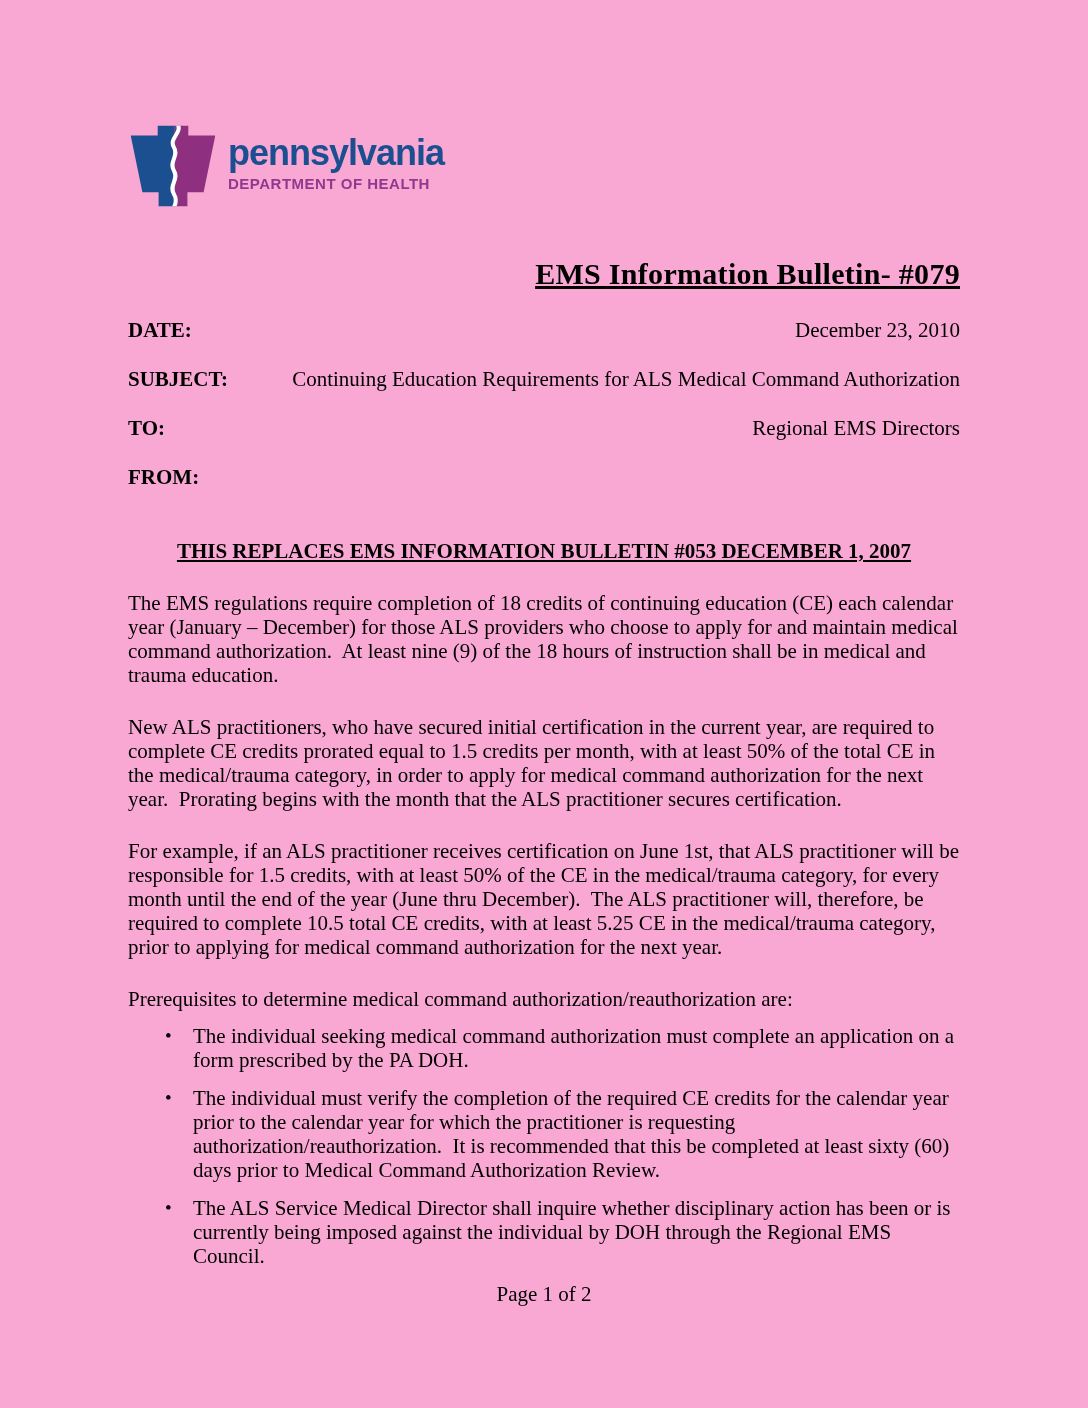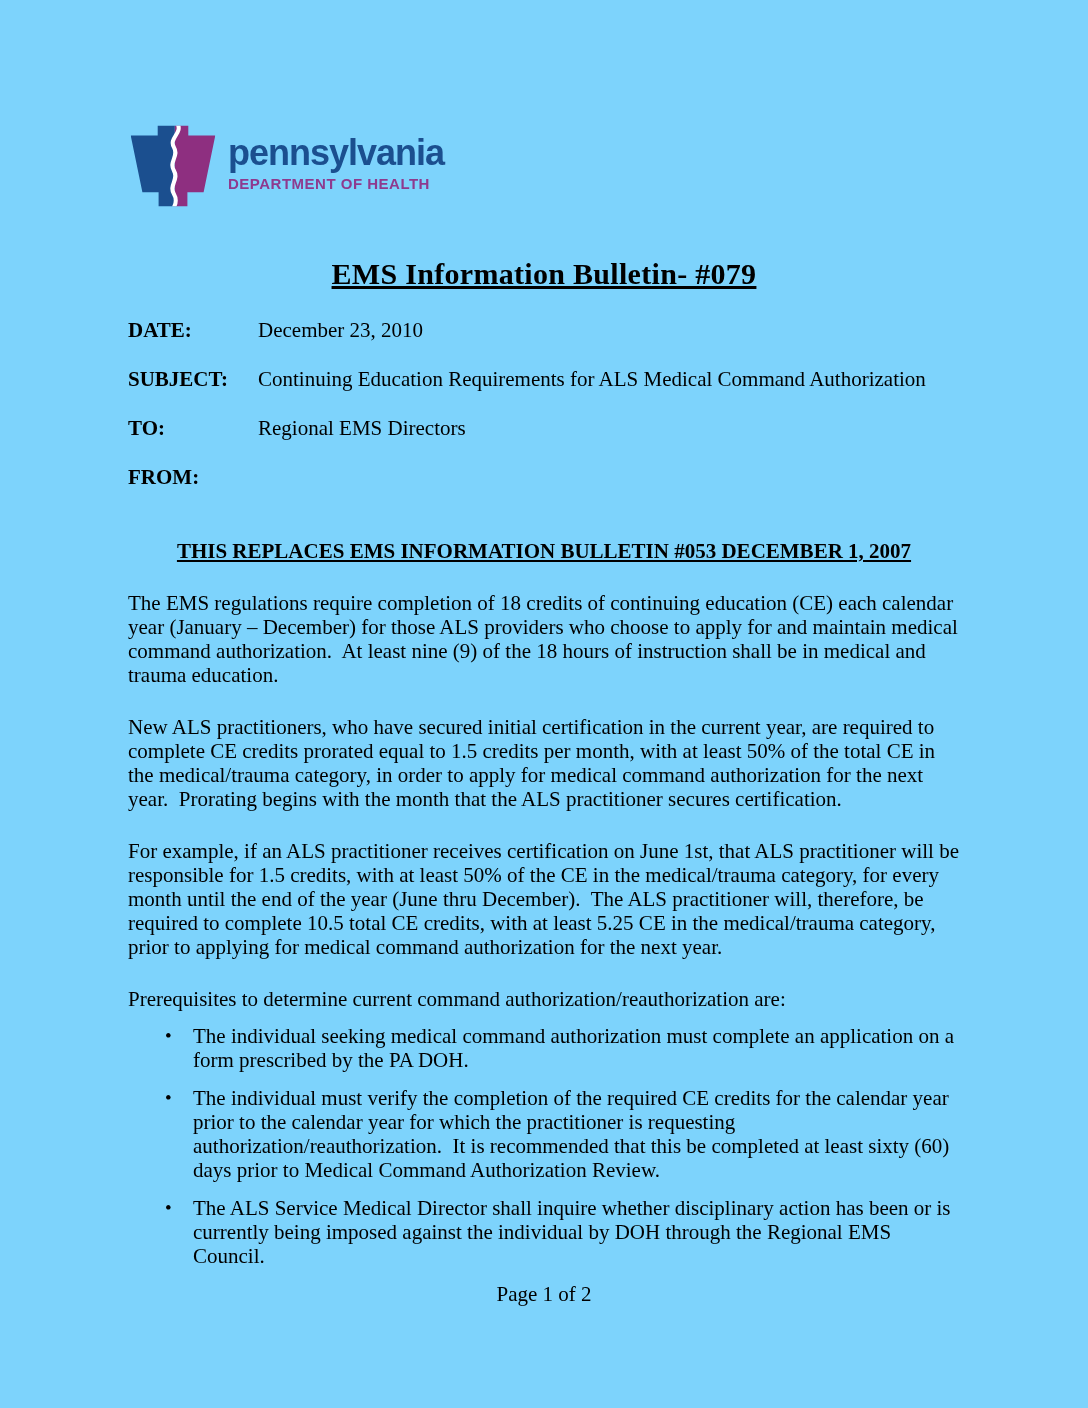--- a/index.html
+++ b/index.html
@@ -1,38 +1,38 @@
 <!DOCTYPE html>
 <html><head>
 <meta charset="utf-8">
 <style>
   html, body { margin:0; padding:0; background:#ffffff; }
   .page {
     position:relative; width:1088px; height:1408px; margin:0 auto;
-    background:#7dd3fc; color:#000; overflow:hidden; box-sizing:border-box;
+    background:#f9a8d4; color:#000; overflow:hidden; box-sizing:border-box;
     padding:0 128px;
     font-family:"Liberation Serif", "DejaVu Serif", serif;
     font-size:21px; line-height:24px;
   }
   
   .logo-row { margin-top:123px; display:flex; align-items:flex-start; height:92px; }
   .keystone { width:90px; height:88px; flex:0 0 auto; display:block; }
   .logo-text { margin-left:10px; padding-top:12px; font-family:"Liberation Sans", "DejaVu Sans", sans-serif; }
   .brand { font-weight:bold; font-size:36px; line-height:36px; letter-spacing:-1px; color:#1b4f8f; }
   .dept  { font-weight:bold; font-size:15px; line-height:22px; letter-spacing:0.5px; color:#8e3a8e; margin-top:2px; }
   
   .title {
-    margin:42px 0 0; text-align:center; font-size:30px; line-height:34px;
+    margin:42px 0 0; text-align:right; font-size:30px; line-height:34px;
     font-weight:bold; text-decoration:underline; letter-spacing:0.3px;
   }
   
   .memo { margin-top:27px; }
   .memo-row { display:flex; margin:0 0 25px 0; }
   .memo-label { width:130px; flex:0 0 auto; font-weight:bold; }
-  .memo-value { flex:1; }
+  .memo-value { flex:1;text-align:right; }
   
   .replaces { margin-top:50px; text-align:center; font-weight:bold; text-decoration:underline; }
   
   .body-par { margin:28px 0 0; white-space:pre-wrap; }
   .body-par.first { }
   .prereq-list { list-style:none; margin:13px 0 0; padding:0; }
   .prereq-list li { position:relative; padding-left:65px; margin:0 0 14px 0; }
   .bullet { position:absolute; left:37px; top:0; font-size:19px; }
   .li-text { white-space:pre-wrap; }
   
@@ -80,21 +80,21 @@
     <div class="memo-row">
       <div class="memo-label">FROM:</div>
     </div>
   </div>
 
   <div class="replaces">THIS REPLACES EMS INFORMATION BULLETIN #053 DECEMBER 1, 2007</div>
 
   <p class="body-par first">The EMS regulations require completion of 18 credits of continuing education (CE) each calendar year (January – December) for those ALS providers who choose to apply for and maintain medical command authorization.  At least nine (9) of the 18 hours of instruction shall be in medical and trauma education.</p>
   <p class="body-par">New ALS practitioners, who have secured initial certification in the current year, are required to complete CE credits prorated equal to 1.5 credits per month, with at least 50% of the total CE in the medical/trauma category, in order to apply for medical command authorization for the next year.  Prorating begins with the month that the ALS practitioner secures certification.</p>
   <p class="body-par">For example, if an ALS practitioner receives certification on June 1st, that ALS practitioner will be responsible for 1.5 credits, with at least 50% of the CE in the medical/trauma category, for every month until the end of the year (June thru December).  The ALS practitioner will, therefore, be required to complete 10.5 total CE credits, with at least 5.25 CE in the medical/trauma category, prior to applying for medical command authorization for the next year.</p>
-  <p class="body-par">Prerequisites to determine current command authorization/reauthorization are:</p>
+  <p class="body-par">Prerequisites to determine medical command authorization/reauthorization are:</p>
 
   <ul class="prereq-list">
     <li>
       <span class="bullet">•</span>
       <span class="li-text">The individual seeking medical command authorization must complete an application on a form prescribed by the PA DOH.</span>
     </li>
     <li>
       <span class="bullet">•</span>
       <span class="li-text">The individual must verify the completion of the required CE credits for the calendar year prior to the calendar year for which the practitioner is requesting authorization/reauthorization.  It is recommended that this be completed at least sixty (60) days prior to Medical Command Authorization Review.</span>
     </li>

